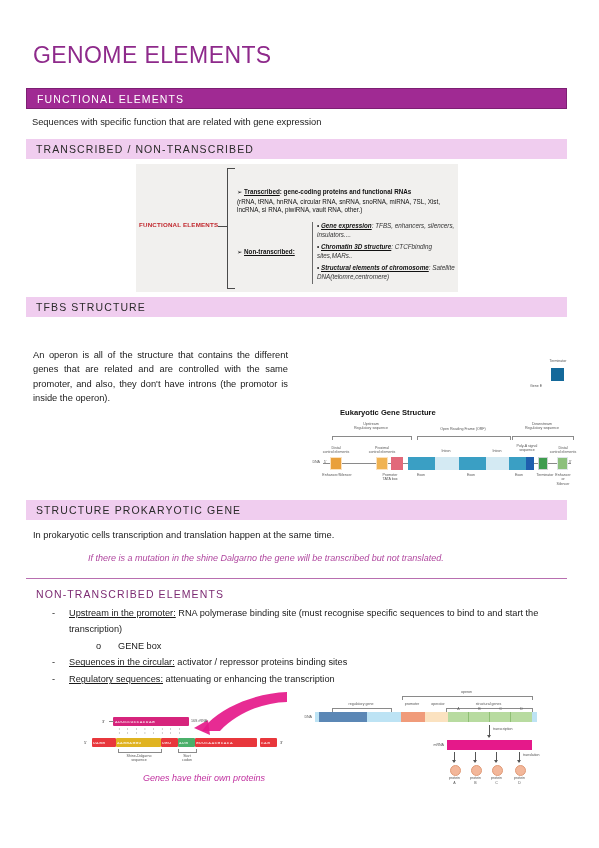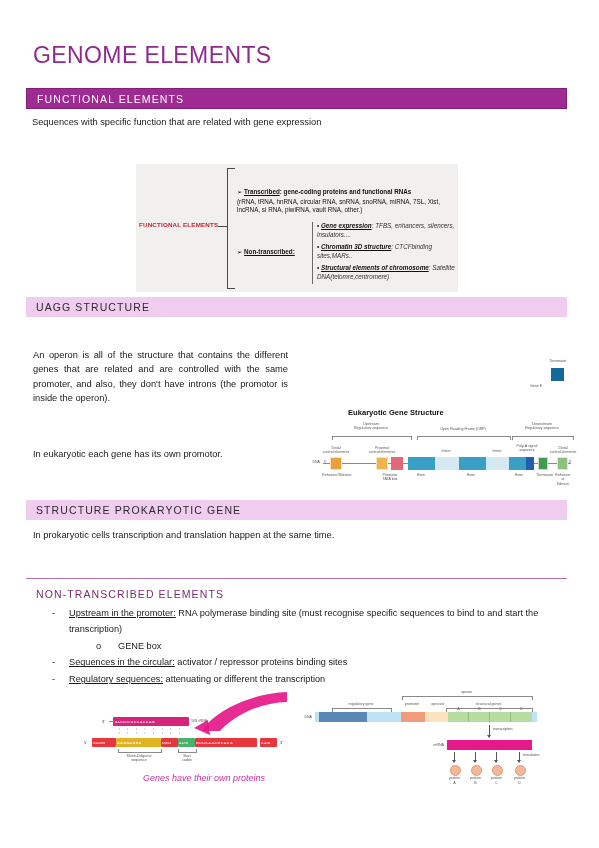--- a/index.html
+++ b/index.html
@@ -133,20 +133,23 @@
 <div class="page">
 
   <div class="doc-title">GENOME ELEMENTS</div>
 
   <div class="bar bar-dark" style="left:26px;top:88px;width:541px;height:21px;">
     <span>FUNCTIONAL ELEMENTS</span>
   </div>
 
   <div class="para" style="left:32px;top:115px;width:530px;">Sequences with specific function that are related with gene expression</div>
 
+  <div class="bar bar-light" style="left:26px;top:139px;width:541px;height:20px;">
+    <span>TRANSCRIBED / NON-TRANSCRIBED</span>
+  </div>
 
   <div class="fe-box" style="left:136px;top:164px;width:322px;height:128px;">
 
     <div class="fe-label" style="left:3px;top:57px;">FUNCTIONAL ELEMENTS</div>
     <div class="connector" style="left:82px;top:62px;width:9px;"></div>
 
     <div class="brace" style="left:91px;top:4px;width:7px;height:119px;"></div>
 
     <div class="fe-t" style="left:101px;top:24px;width:205px;">
       <span>➢</span>
@@ -171,26 +174,25 @@
       <b style="text-decoration:underline;font-style:italic;">Chromatin 3D structure</b><span class="fe-i">: CTCFbinding sites,MARs..</span>
     </div>
 
     <div class="fe-t" style="left:181px;top:100px;width:142px;">
       <span>•</span>
       <b style="text-decoration:underline;font-style:italic;">Structural elements of chromosome</b><span class="fe-i">: Satellite DNA(telomre,centromere)</span>
     </div>
   </div>
 
   <div class="bar bar-light" style="left:26px;top:297px;width:541px;height:20px;">
-    <span>UAGG STRUCTURE</span>
+    <span>TFBS STRUCTURE</span>
   </div>
 
   <div class="para para-just" style="left:33px;top:348px;width:255px;">An operon is all of the structure that contains the different genes that are related and are controlled with the same promoter, and also, they don't have introns (the promotor is inside the operon).</div>
 
-  <div class="para" style="left:33px;top:447px;width:255px;">In eukaryotic each gene has its own promotor.</div>
 
   <div class="fig" style="left:304px;top:322px;width:268px;height:74px;">
 
     <div class="fig-title" style="left:0px;top:0px;">Prokaryotic Gene Structure</div>
 
     <div class="gspan" style="left:33px;top:26px;width:75px;"></div>
     <div class="glabel" style="left:33px;top:16px;width:75px;">Regulatory gene</div>
 
     <div class="gspan" style="left:120px;top:26px;width:142px;"></div>
     <div class="glabel" style="left:120px;top:16px;width:142px;">Operon</div>
@@ -224,21 +226,21 @@
   </div>
 
   <div class="fig" style="left:304px;top:322px;width:268px;height:74px;pointer-events:none;">
     <div class="gseg" style="left:247px;top:46px;width:13px;height:13px;background:#14699a;"></div>
     <div class="glabel" style="left:236px;top:37px;width:36px;">Terminator</div>
     <div class="glabel" style="left:215px;top:62px;width:34px;">Gene E</div>
   </div>
 
   <div class="fig" style="left:304px;top:408px;width:272px;height:86px;">
 
-    <div class="fig-title" style="left:12px;top:0px;padding-left:32px;">Eukaryotic Gene Structure</div>
+    <div class="fig-title" style="left:4px;top:0px;padding-left:32px;">Eukaryotic Gene Structure</div>
 
     <div class="gspan" style="left:28px;top:28px;width:78px;"></div>
     <div class="glabel" style="left:28px;top:14px;width:78px;white-space:pre-line;">Upstream
 Regulatory sequence</div>
 
     <div class="gspan" style="left:113px;top:28px;width:92px;"></div>
     <div class="glabel" style="left:113px;top:19px;width:92px;">Open Reading Frame (ORF)</div>
 
     <div class="gspan" style="left:208px;top:28px;width:60px;"></div>
     <div class="glabel" style="left:208px;top:14px;width:60px;white-space:pre-line;">Downstream
@@ -283,20 +285,21 @@
 or
 Silencer</div>
   </div>
 
   <div class="bar bar-light" style="left:26px;top:500px;width:541px;height:20px;">
     <span>STRUCTURE PROKARYOTIC GENE</span>
   </div>
 
   <div class="para" style="left:33px;top:528px;width:530px;">In prokaryotic cells transcription and translation happen at the same time.</div>
 
+  <div class="note-italic" style="left:88px;top:553px;width:470px;">If there is a mutation in the shine Dalgarno the gene will be transcribed but not translated.</div>
 
   <div class="rule" style="left:26px;top:578px;width:541px;"></div>
 
   <div class="bar bar-plain" style="left:26px;top:585px;width:541px;height:18px;padding-left:10px;">
     <span>NON-TRANSCRIBED ELEMENTS</span>
   </div>
 
   <div class="list" style="left:52px;top:606px;width:510px;">
 
     <div class="li">
@@ -309,21 +312,21 @@
       <span class="txt">GENE box</span>
     </div>
 
     <div class="li">
       <span class="dash">-</span>
       <span class="txt"><span class="u">Sequences in the circular:</span><span> activator / repressor proteins binding sites</span></span>
     </div>
 
     <div class="li">
       <span class="dash">-</span>
-      <span class="txt"><span class="u">Regulatory sequences:</span><span> attenuating or different the transcription</span></span>
+      <span class="txt"><span class="u">Regulatory sequences:</span><span> attenuating or enhancing the transcription</span></span>
     </div>
   </div>
 
   <div class="fig" style="left:92px;top:697px;width:195px;height:88px;">
 
     <svg style="position:absolute;left:50px;top:-7px;" width="145" height="48">
       <path d="M 148 2 C 120 2 85 14 66 33 L 60 41 L 78 41 C 96 22 122 12 148 12 Z" fill="#e5198a" opacity="0.92"></path>
       <path d="M 66 30 L 52 38 L 68 45 Z" fill="#e5198a" opacity="0.92"></path>
     </svg>
 

